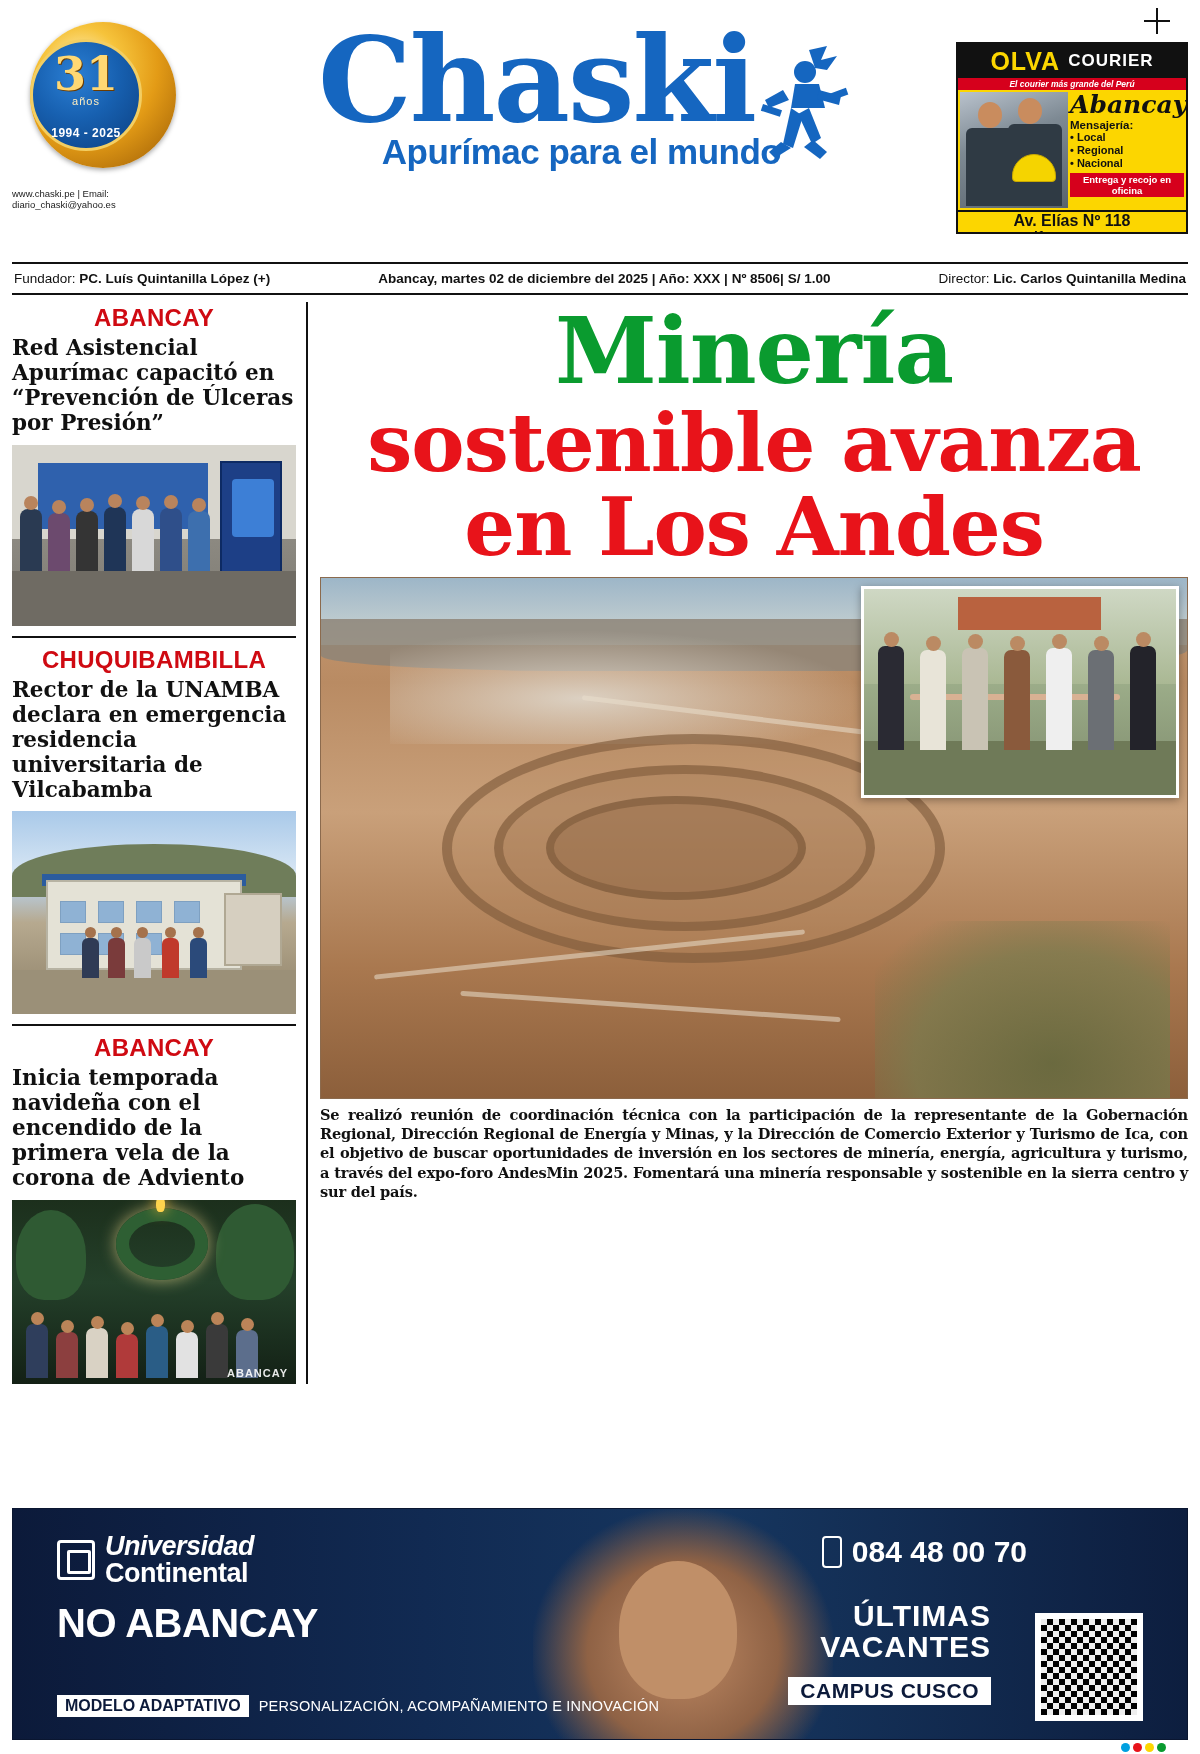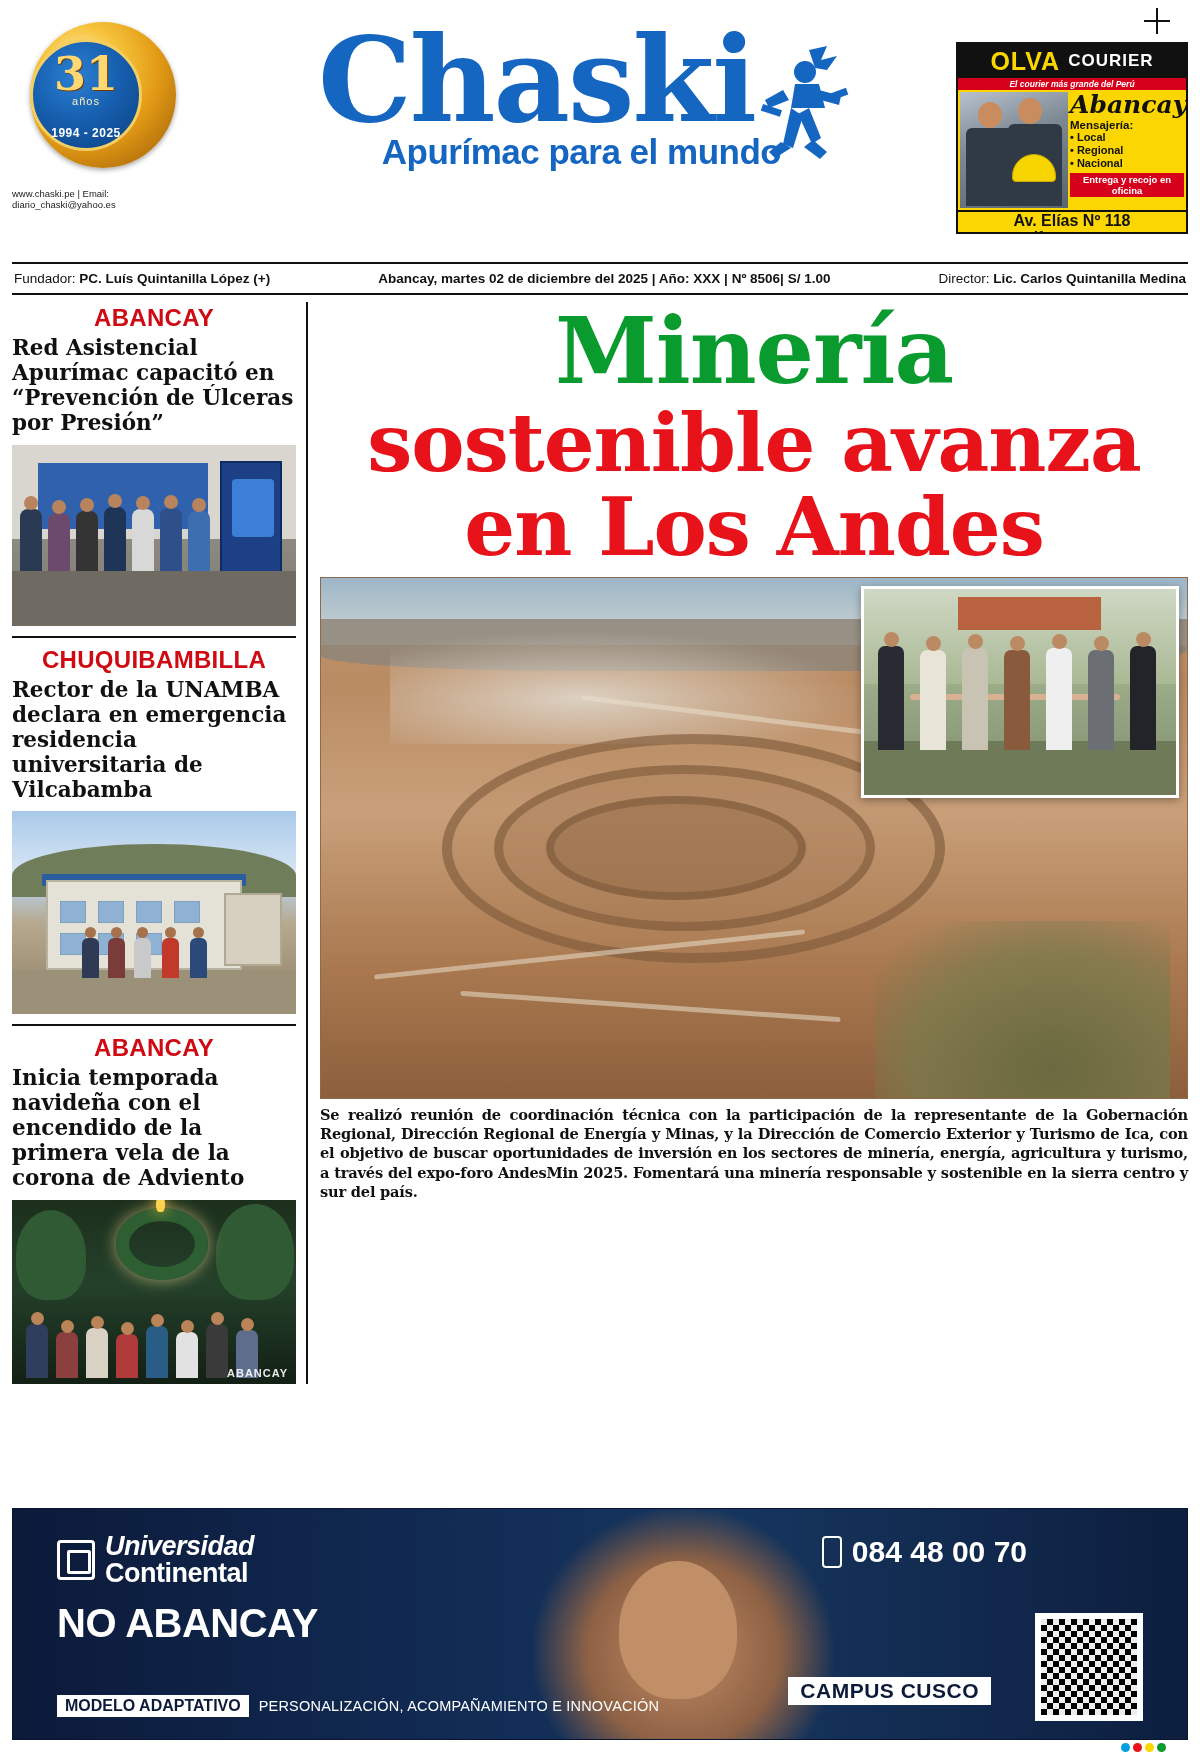--- a/index.html
+++ b/index.html
@@ -531,20 +531,24 @@
     <div class="ad-modelo">
       <span class="tag">MODELO ADAPTATIVO</span>
       <span class="sub">PERSONALIZACIÓN, ACOMPAÑAMIENTO E INNOVACIÓN</span>
     </div>
 
     <div class="ad-phone">
       <span class="ad-phone-icon"></span>
       <span>084 48 00 70</span>
     </div>
 
+    <div class="ad-vac">
+      <div>ÚLTIMAS</div>
+      <div>VACANTES</div>
+    </div>
 
     <div class="ad-campus">CAMPUS CUSCO</div>
 
     <div class="ad-qr">
       <div class="grid"></div>
     </div>
   </div>
 
   <div class="page-foot">
     <div class="foot-dots">

